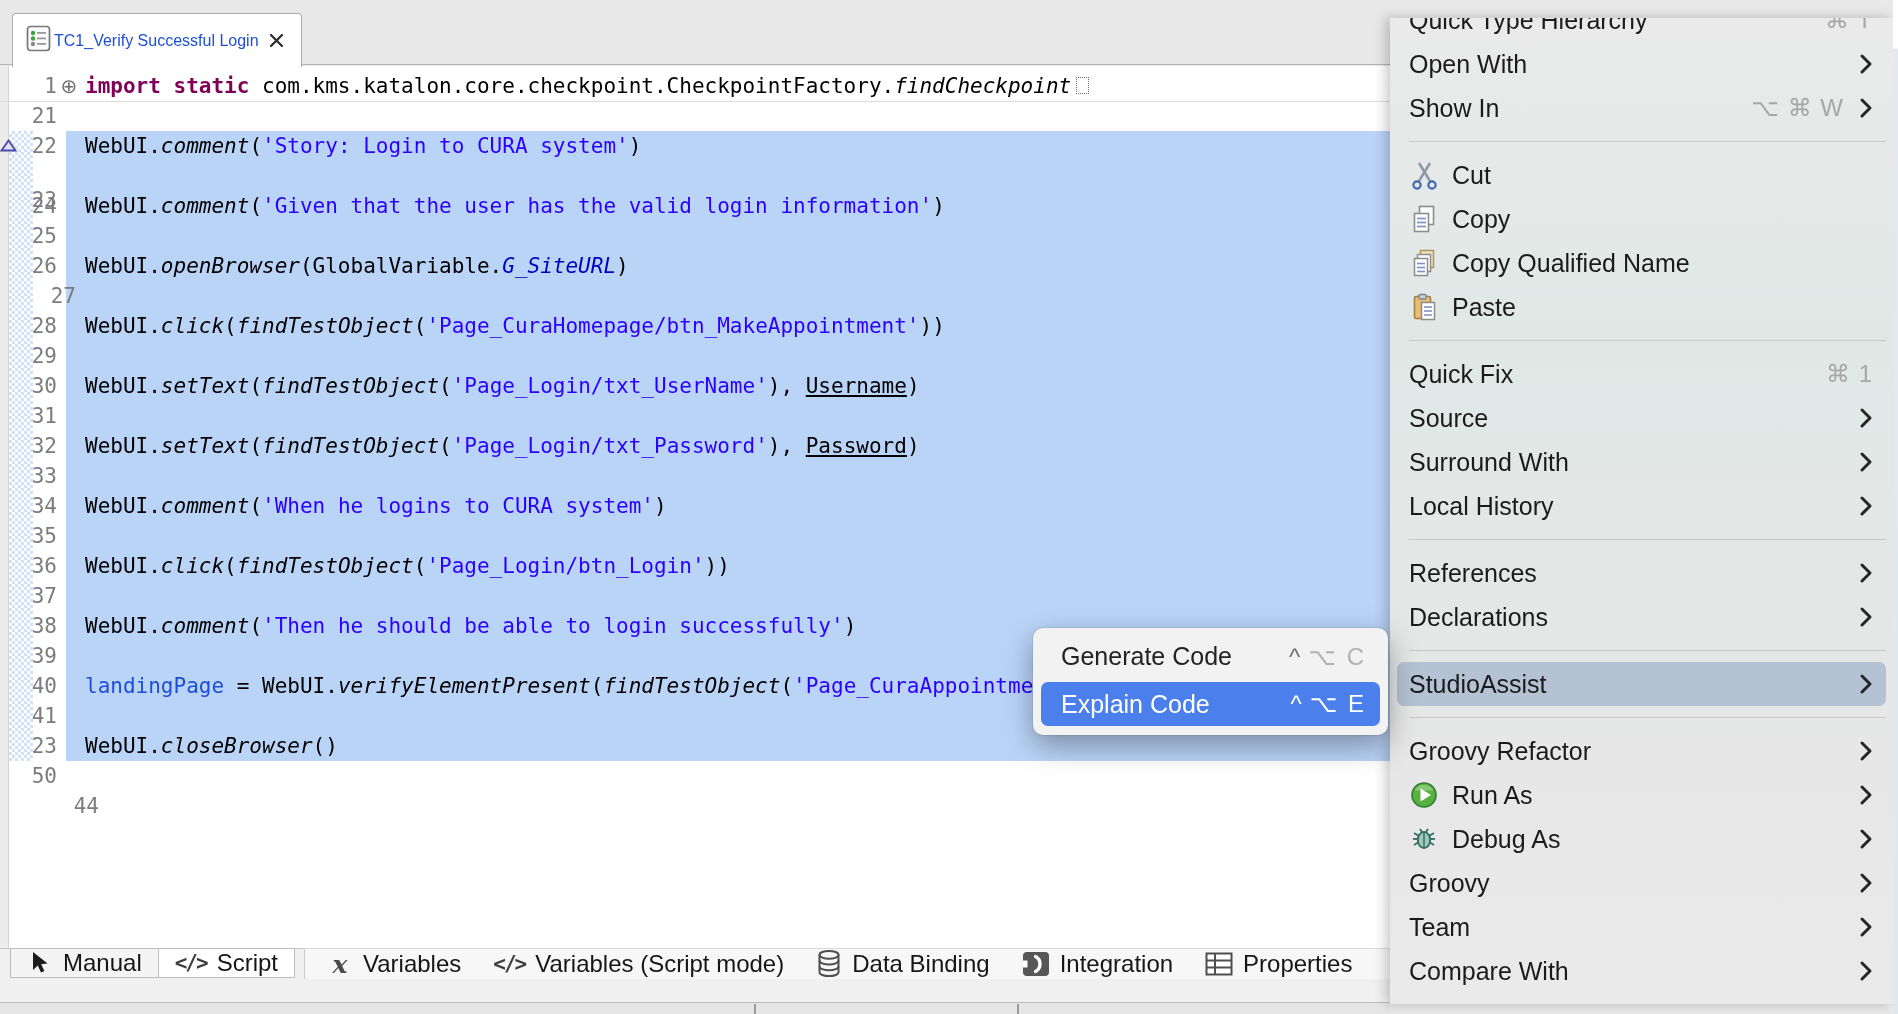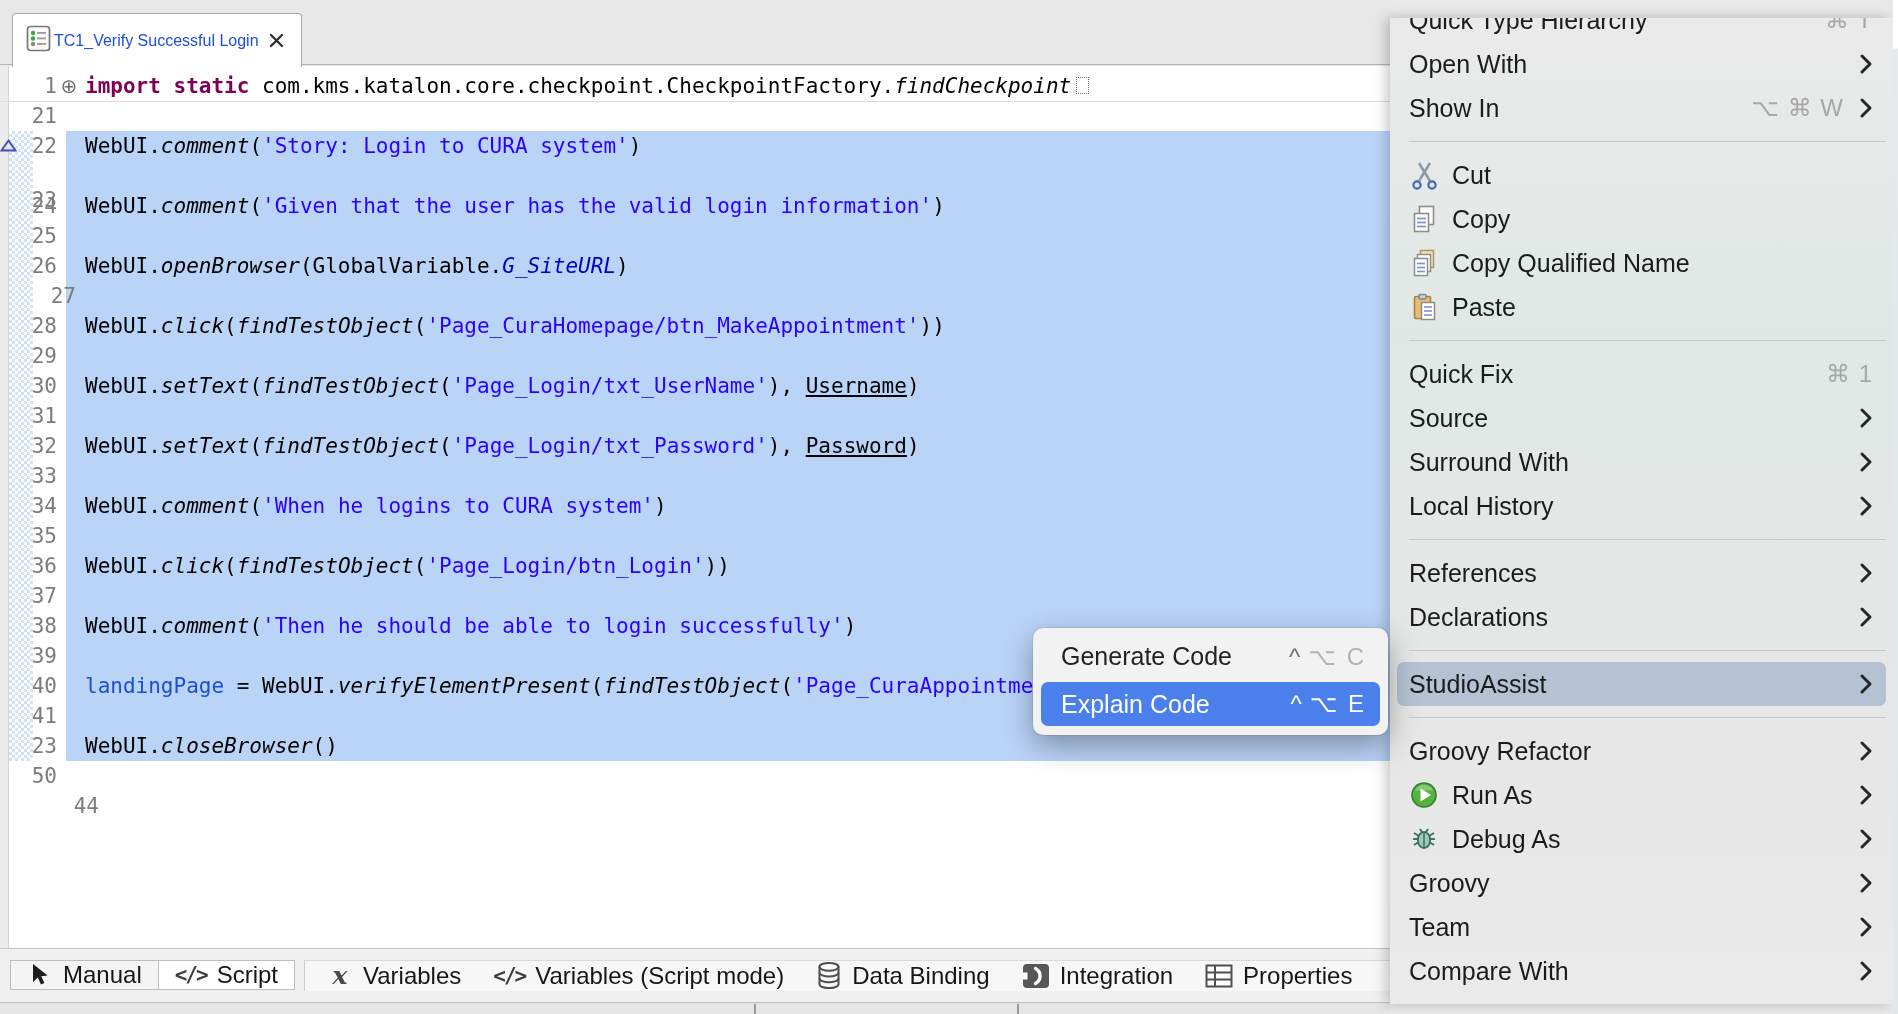--- a/index.html
+++ b/index.html
@@ -32,21 +32,21 @@
   .tk-str{color:#2A00FF;}
   .tk-meth{font-style:italic;color:#000;}
   .tk-sf{color:#0000C0;font-style:italic;}
   .tk-var{color:#1d4ed8;text-align:center;}
   .tk-und{text-decoration:underline;color:#000;}
   .tk-pl{color:#000;}
   .cbox{display:inline-block;width:11px;height:15px;border:1px dotted #6f6f6f;margin-left:5px;vertical-align:-1px;}
 
   
   .bbar{position:absolute;left:0;top:948px;width:1390px;height:54px;background:#f0f0f0;
-    border-top:1px solid #c6c6c6;box-sizing:border-box;display:flex;align-items:center;z-index:3;}
+    border-top:1px solid #c6c6c6;box-sizing:border-box;display:flex;align-items:flex-start;z-index:3;}
   .btab{display:flex;align-items:center;gap:10px;font-size:24px;color:#161616;padding:0 16px;box-sizing:border-box;}
   .btab.boxed{border:1px solid #bdbdbd;margin-top:-1px;background:#f4f4f4;}
   .btab.boxed.first{margin-left:10px;}
   .btab.boxed+.btab.boxed{margin-left:-1px;}
   .btab.active{background:#ffffff;}
   .rest{display:flex;align-items:center;margin-left:9px;background:#f7f7f7;border-left:1px solid #cccccc;
     flex:1;padding-left:6px;margin-top:-1px;border-top:1px solid #dadada;}
   .bic{display:flex;align-items:center;justify-content:center;min-width:26px;}
   .codeglyph{font-family:"DejaVu Sans Mono",monospace;font-size:21px;font-weight:bold;color:#3d3d3d;letter-spacing:-2px;}
   .varglyph{font-family:"DejaVu Serif",serif;font-style:italic;font-weight:bold;font-size:25px;color:#4a4a4a;}

